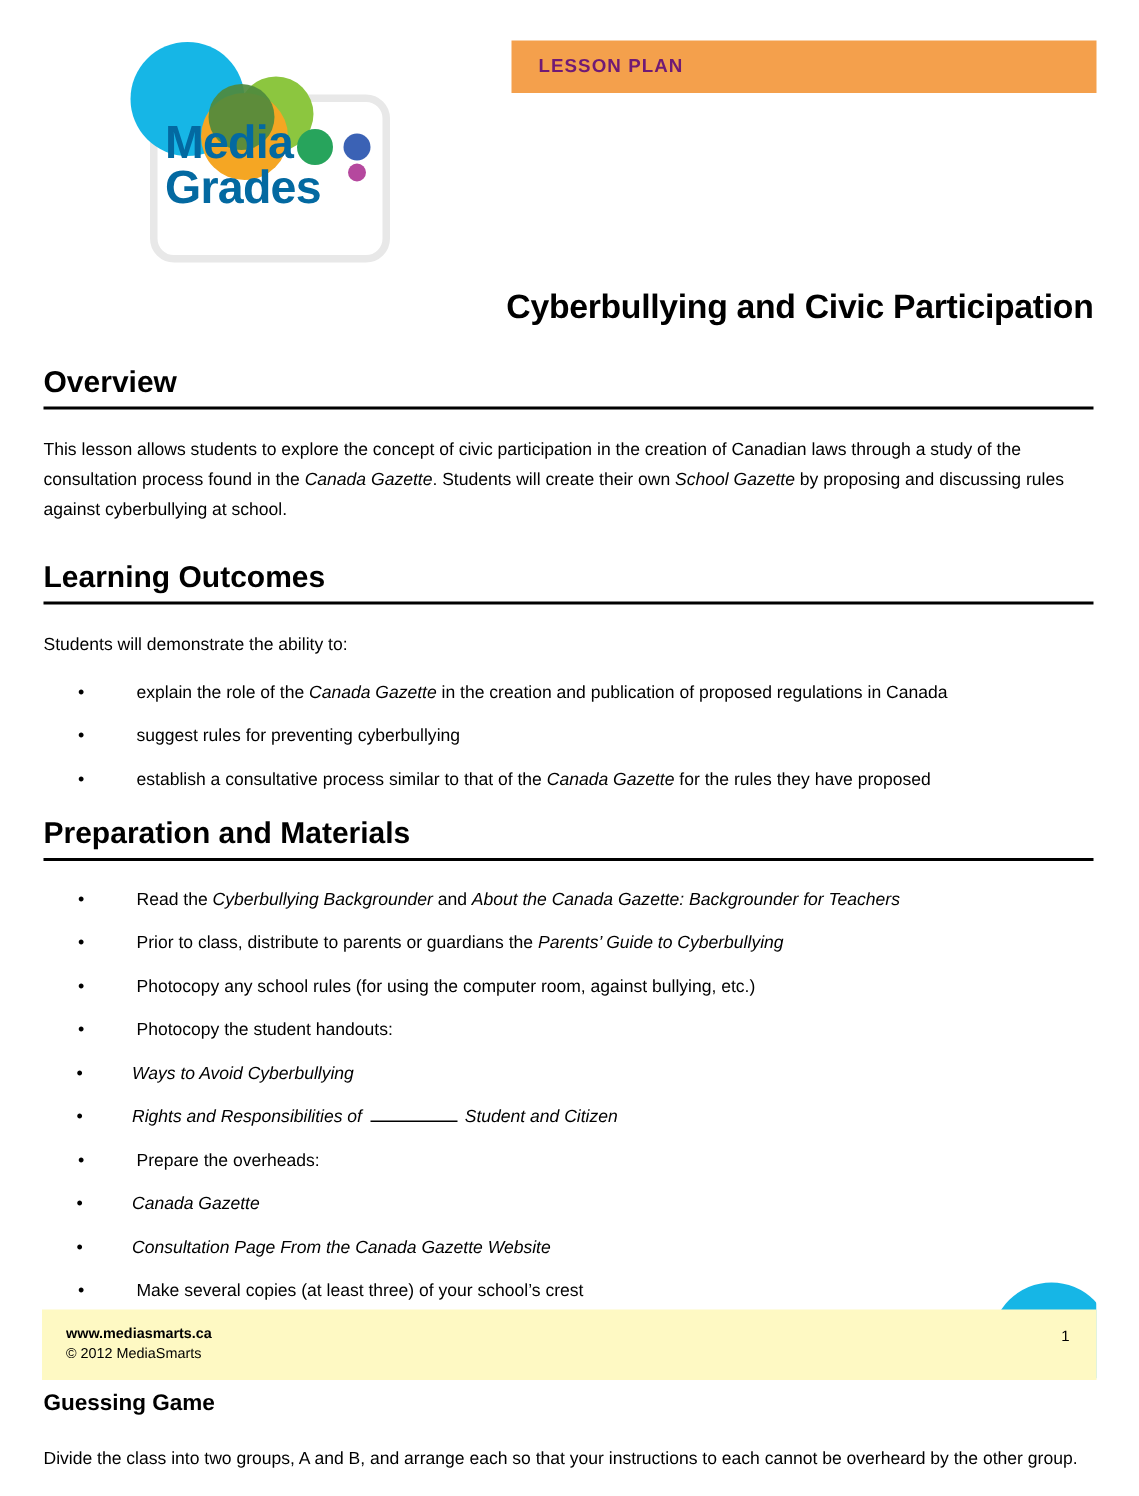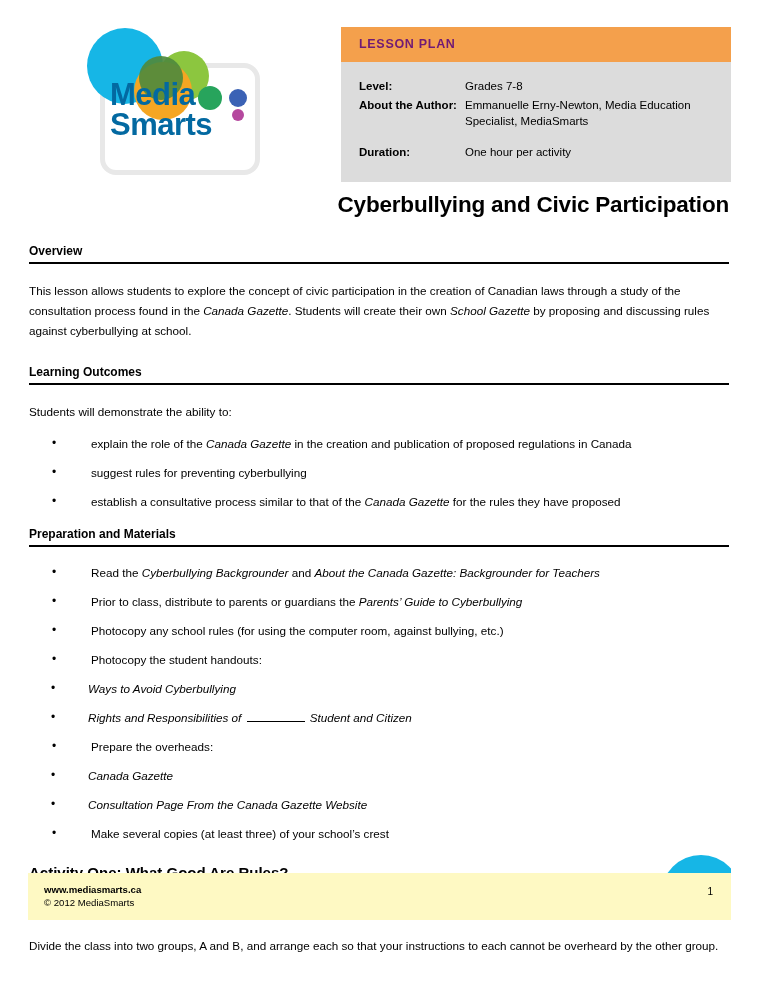--- a/index.html
+++ b/index.html
@@ -113,21 +113,21 @@
     width: 700px;
   }
   h1.doc-title {
     font-size: 22.5px;
     font-weight: bold;
     margin: 0 0 26px 0;
     letter-spacing: -0.2px;
     text-align: right;
   }
   h2.section {
-    font-size: 12px;
+    font-size: 20px;
     font-weight: bold;
     margin: 0;
     padding: 0 0 4px 0;
     border-bottom: 2px solid #000000;
   }
   .section-gap { height: 17px; }
   p.body-text {
     font-size: 11.7px;
     line-height: 20px;
     margin: 0;
@@ -227,40 +227,26 @@
         <circle cx="67" cy="48" r="38" fill="#16b6e6"></circle>
         <circle cx="126" cy="58" r="25" fill="#8cc63f"></circle>
         <circle cx="105" cy="73" r="29" fill="#f5a623"></circle>
         <circle cx="103" cy="60" r="22" fill="#4f8a3d" opacity="0.92"></circle>
         <circle cx="152" cy="80" r="12" fill="#27a45c"></circle>
         <circle cx="180" cy="80" r="9" fill="#3b62b5"></circle>
         <circle cx="180" cy="97" r="6" fill="#b5489e"></circle>
       </svg>
       <div class="logo-text">
         <div>Media</div>
-        <div>Smarts</div>
+        <div>Grades</div>
       </div>
     </div>
 
     <div class="info-box">
       <div class="info-bar">LESSON PLAN</div>
-      <div class="info-body">
-        <div class="info-row">
-          <div class="info-label">Level:</div>
-          <div class="info-value">Grades 7-8</div>
-        </div>
-        <div class="info-row">
-          <div class="info-label">About the Author:</div>
-          <div class="info-value">Emmanuelle Erny-Newton, Media Education Specialist, MediaSmarts</div>
-        </div>
-        <div class="info-row spaced">
-          <div class="info-label">Duration:</div>
-          <div class="info-value">One hour per activity</div>
-        </div>
-      </div>
     </div>
   </div>
 
   <div class="content">
 
     <h1 class="doc-title">Cyberbullying and Civic Participation</h1>
 
     <h2 class="section">Overview</h2>
     <div class="section-gap"></div>
     <p class="body-text">This lesson allows students to explore the concept of civic participation in the creation of Canadian laws through a study of the consultation process found in the <i>Canada Gazette</i>. Students will create their own <i>School Gazette</i> by proposing and discussing rules against cyberbullying at school.</p>

